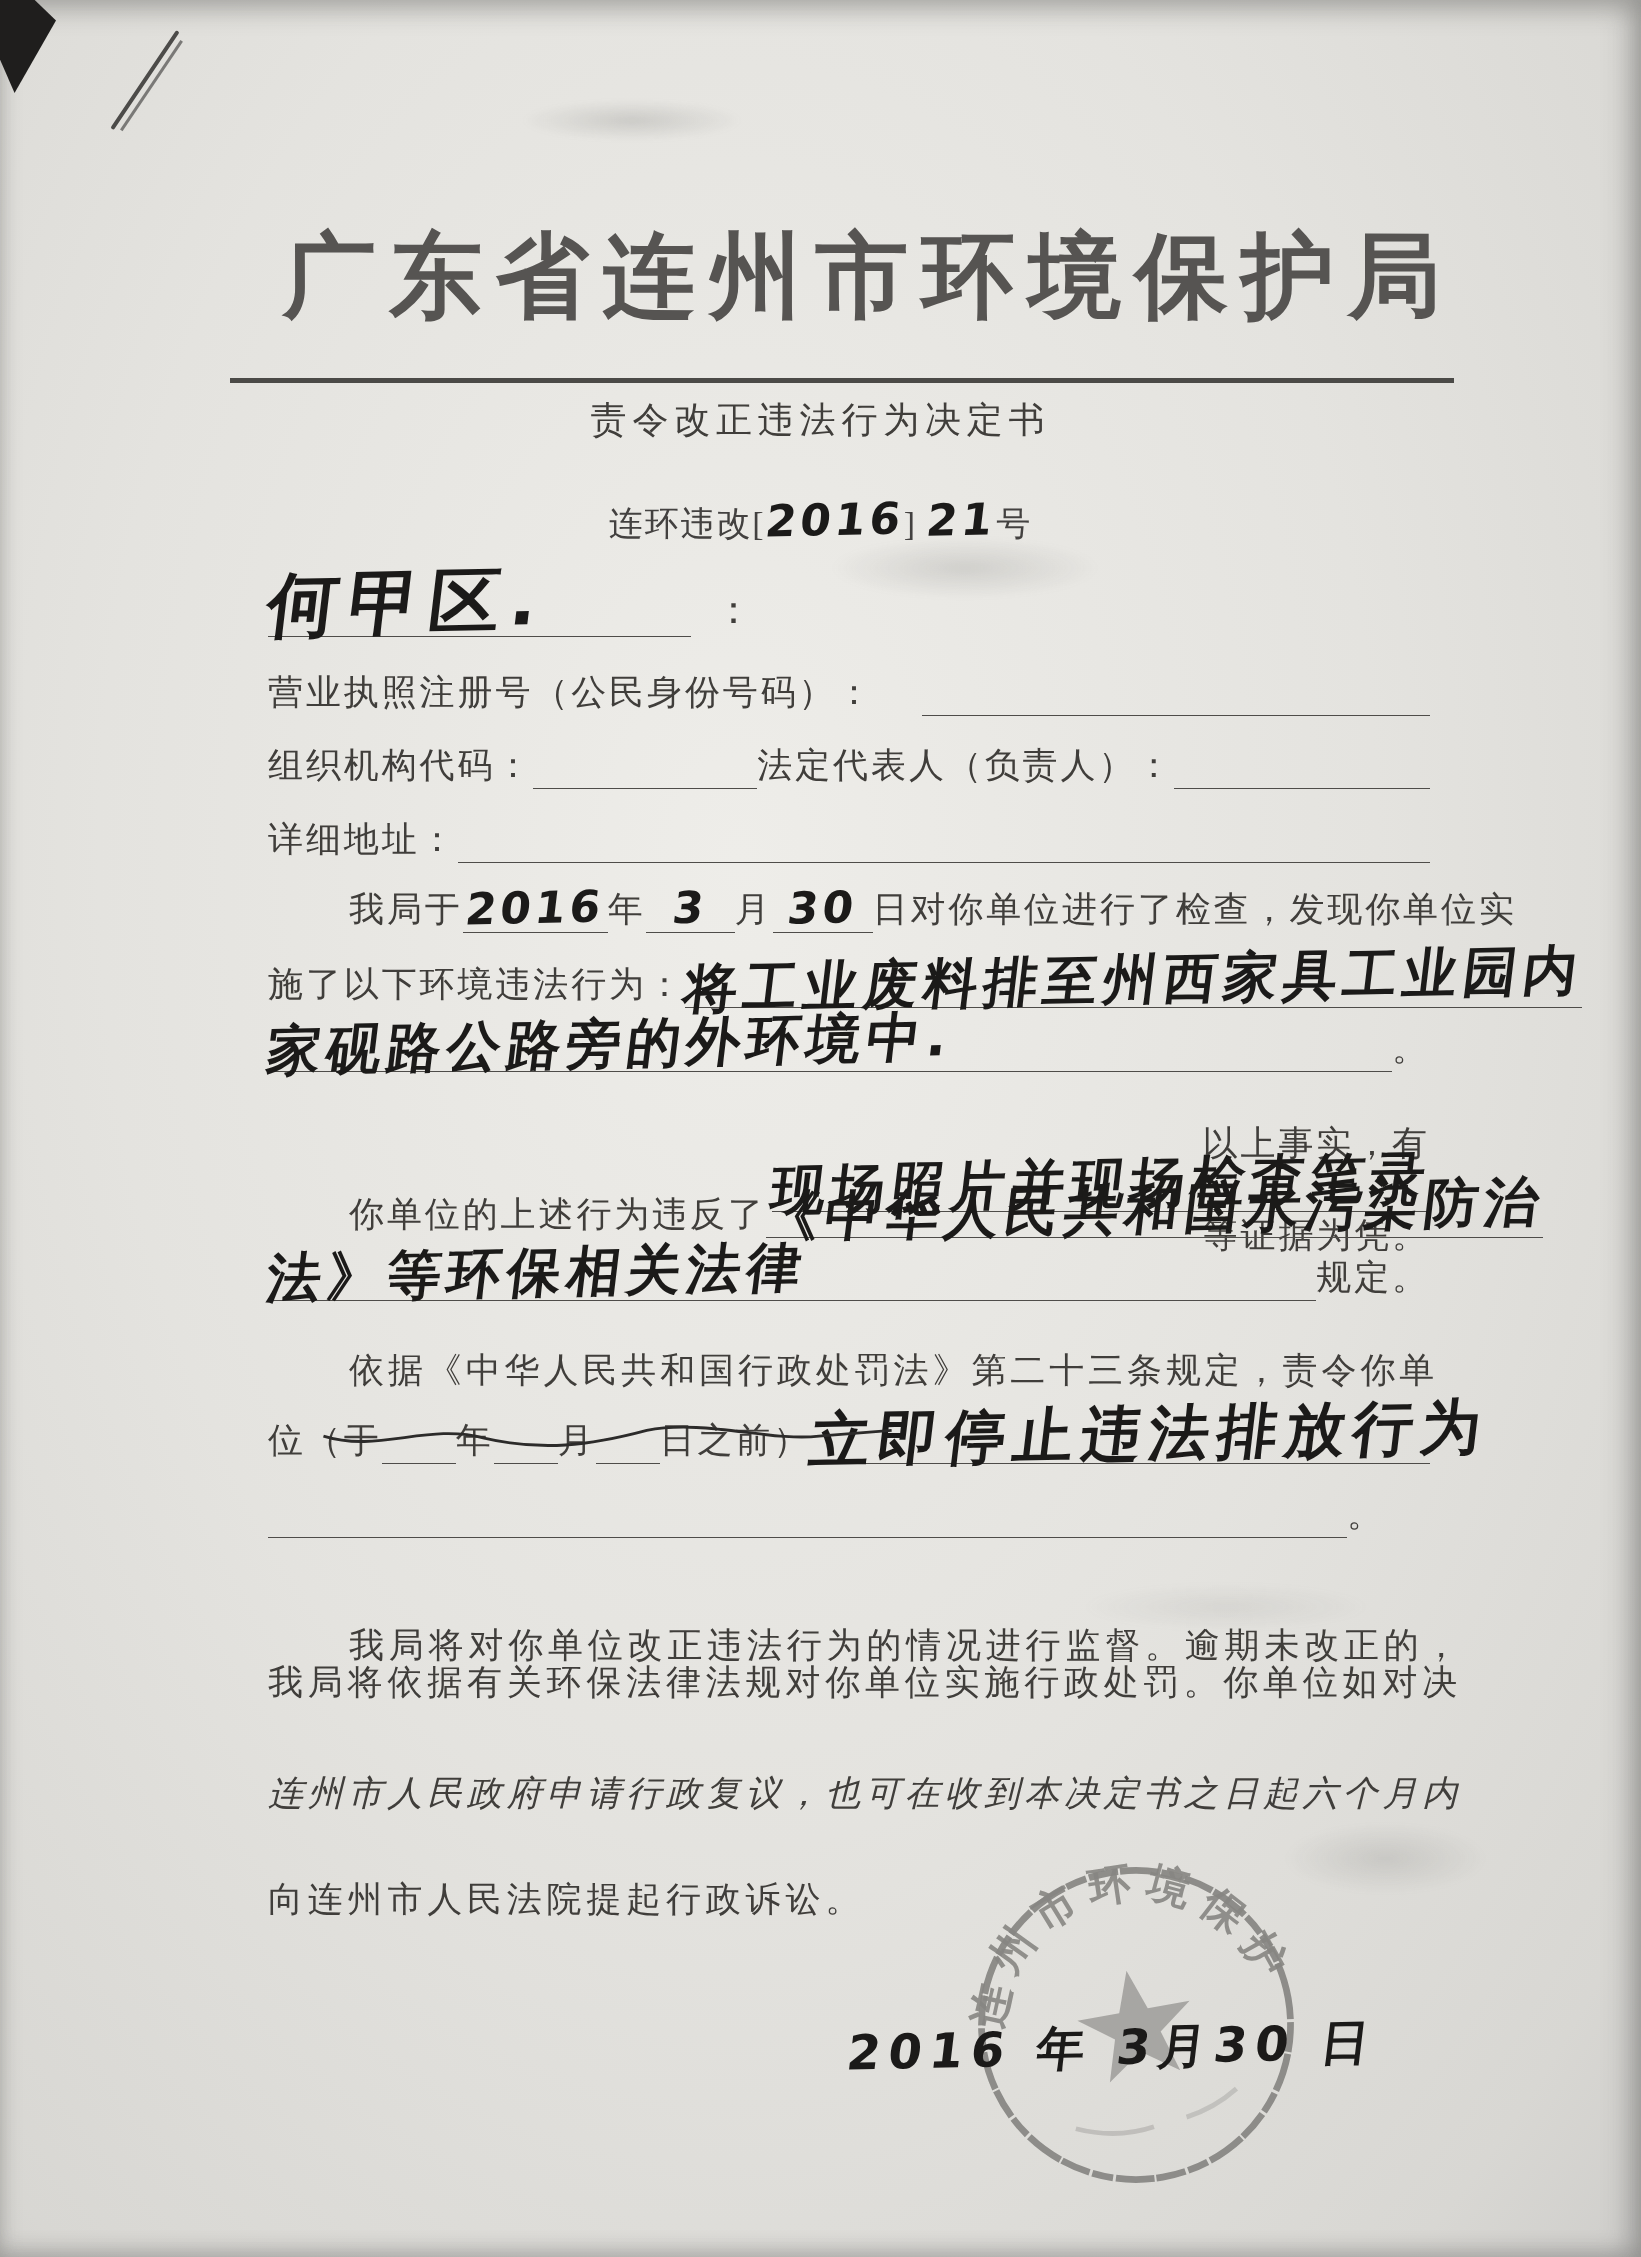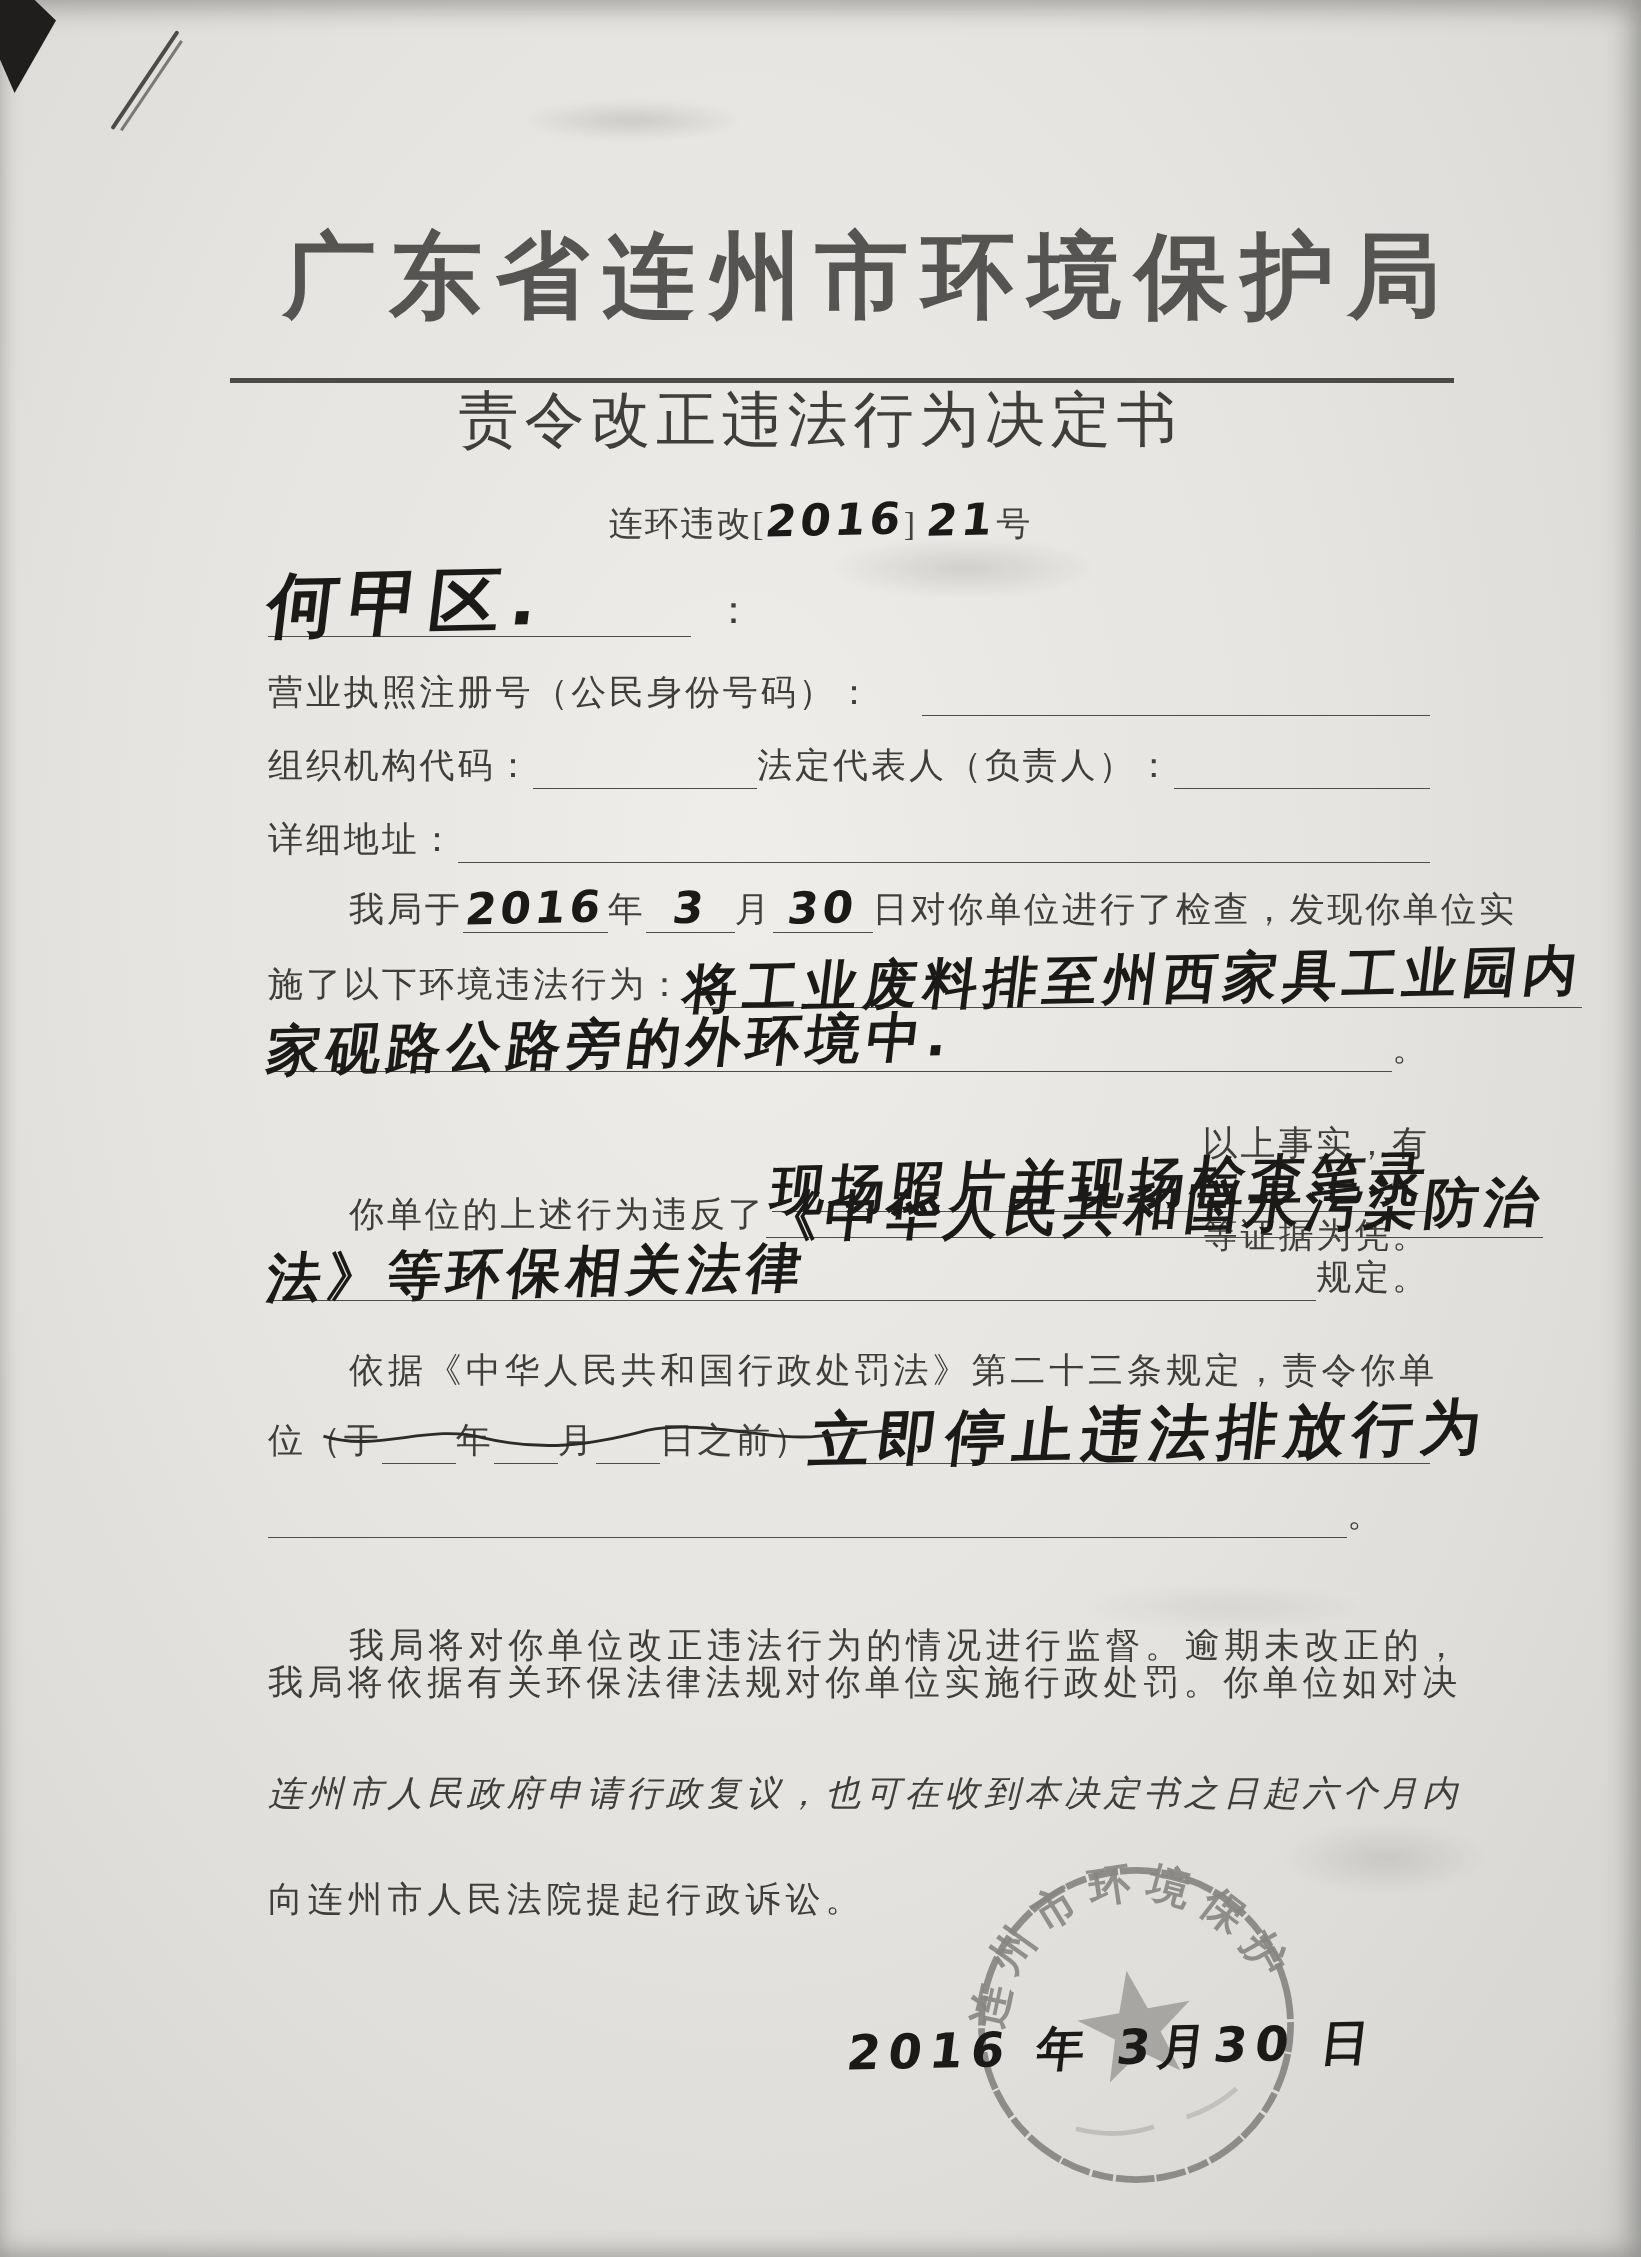--- a/index.html
+++ b/index.html
@@ -13,22 +13,22 @@
   .corner-mark{position:absolute;left:0;top:0;width:56px;height:93px;background:#1f1e1d;
     clip-path:polygon(0 0,62% 0,100% 22%,26% 100%,0 64%);}
   .staple{position:absolute;left:143px;top:21px;width:3.9px;height:118px;background:#4c4b49;
     transform:rotate(34deg);border-radius:1.9px;}
   .staple:after{content:"";position:absolute;left:8.7px;top:5.8px;width:2.9px;height:108px;background:#7a7977;}
   .smudge{position:absolute;filter:blur(2.9px);pointer-events:none;}
 
   .agency{position:absolute;left:0;top:214px;width:1641px;text-align:center;
     font-size:93px;font-weight:bold;letter-spacing:13.5px;color:#565452;white-space:nowrap;padding-left:48px;}
   .rule{position:absolute;left:230px;top:378px;width:1224px;height:4.8px;background:#4b4a47;}
-  .subtitle{position:absolute;left:0;top:380px;width:1641px;text-align:center;
-    font-size:60px;letter-spacing:5.8px;color:#403e3b;}
+  .subtitle{position:absolute;left:0;top:396px;width:1641px;text-align:center;
+    font-size:36px;letter-spacing:5.8px;color:#403e3b;}
   .docno{position:absolute;left:0;top:494px;width:1641px;text-align:center;font-size:34px;
     letter-spacing:1.9px;color:#434140;}
   .docno .hw{font-size:44px;}
 
   .row{position:absolute;left:268px;width:1162px;display:flex;align-items:flex-end;
     font-size:35px;letter-spacing:2.9px;white-space:nowrap;height:50px;color:#403e3b;}
   .indent{padding-left:81px;font-family:Liberation Serif, serif;}
   .u{border-bottom:1.9px solid #4e4c49;}
   .flex1{flex:1;}
   .blank{display:inline-block;border-bottom:1.9px solid #4e4c49;height:39px;}

